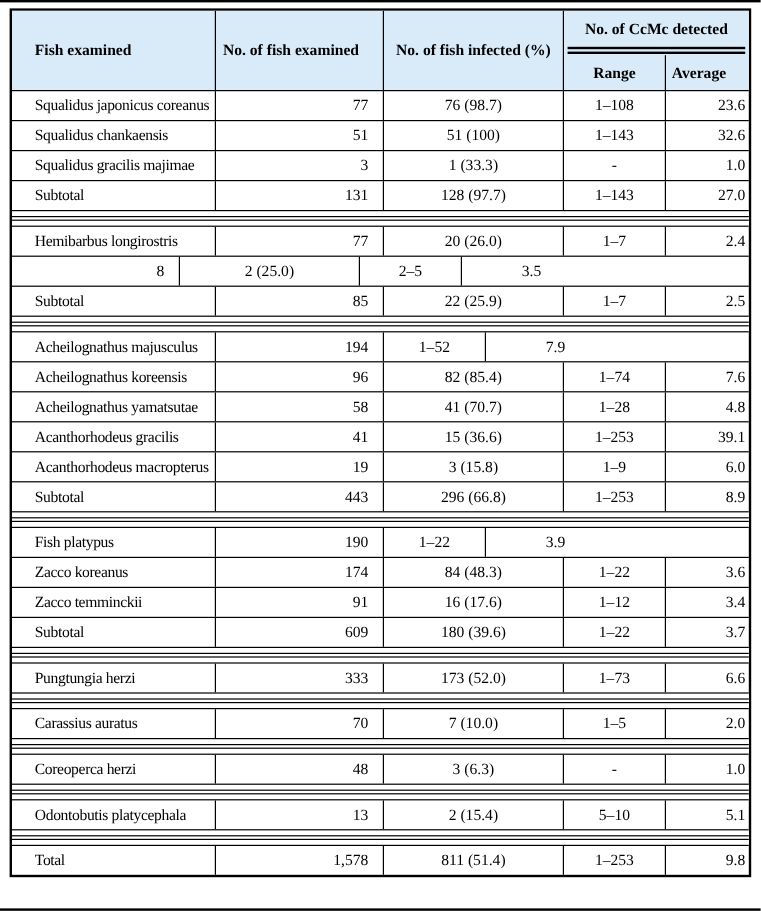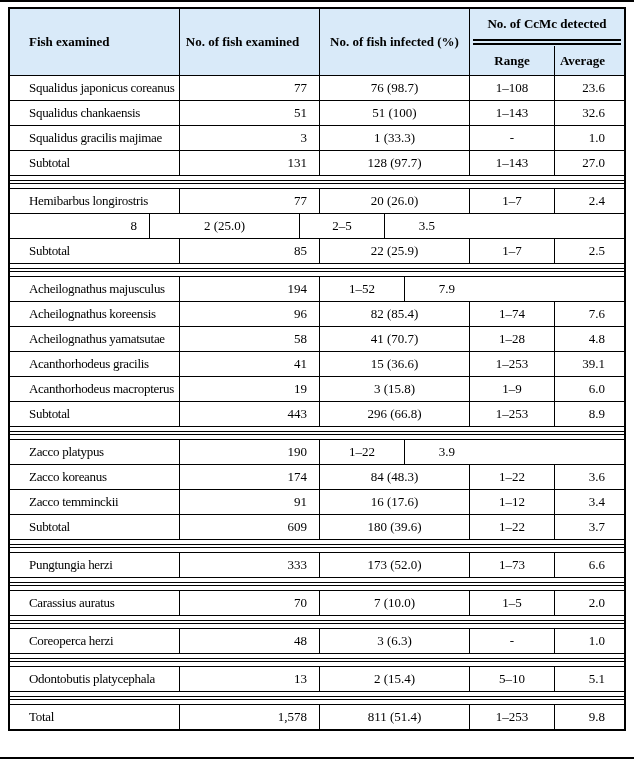--- a/index.html
+++ b/index.html
@@ -17,21 +17,21 @@
     border:2px solid var(--bd); box-sizing:border-box; background:#ffffff;
   }
   .cell {
     box-sizing:border-box; display:flex; align-items:center; height:100%;
     white-space:nowrap; overflow:hidden;
   }
   .c1 { width:170px; border-right:1px solid var(--bd); padding-left:19px; letter-spacing:-0.3px; }
   .c2 { width:140px; border-right:1px solid var(--bd); justify-content:flex-end; padding-right:12px; }
   .c3 { width:150px; border-right:1px solid var(--bd); justify-content:center; }
   .c4 { width:85px;  border-right:1px solid var(--bd); justify-content:center; }
-  .c5 { width:69px;  justify-content:flex-end; padding-right:19px; }
+  .c5 { width:69px;  justify-content:flex-end; padding-right:3px; }
 
   .thead {
     display:flex; height:66px; background:var(--hdr-bg);
     border-bottom:1px solid var(--bd); font-weight:bold; font-size:13px;
   }
   .thead .c1 { letter-spacing:0; }
   .thead .c2, .thead .c5 { justify-content:center; padding-right:14px; }
   .hgroup { width:154px; display:flex; flex-direction:column; box-sizing:border-box; }
   .hg-top { height:29px; display:flex; align-items:center; justify-content:center; }
   .hg-div { height:8px; display:flex; align-items:center; padding:0 3px; }
@@ -172,21 +172,21 @@
             <div class="cell c3">296 (66.8)</div>
             <div class="cell c4">1–253</div>
             <div class="cell c5">8.9</div>
           </div>
         </div>
         <div class="gsep">
           <div class="dbl"></div>
         </div>
         <div class="group">
           <div class="row">
-            <div class="cell c1">Zacco platypus</div>
+            <div class="cell c1">Fish platypus</div>
             <div class="cell c2">190</div>
             <div class="cell c4">1–22</div>
             <div class="cell c5">3.9</div>
           </div>
           <div class="row">
             <div class="cell c1">Zacco koreanus</div>
             <div class="cell c2">174</div>
             <div class="cell c3">84 (48.3)</div>
             <div class="cell c4">1–22</div>
             <div class="cell c5">3.6</div>

